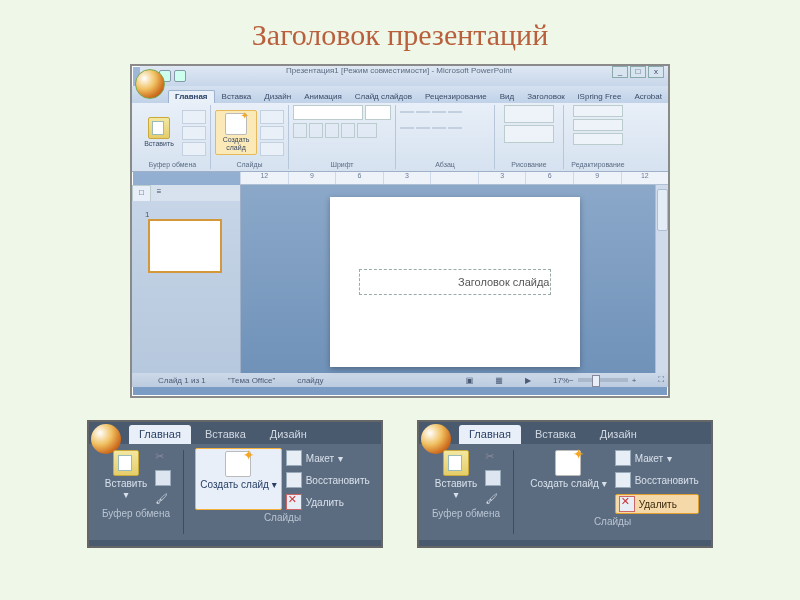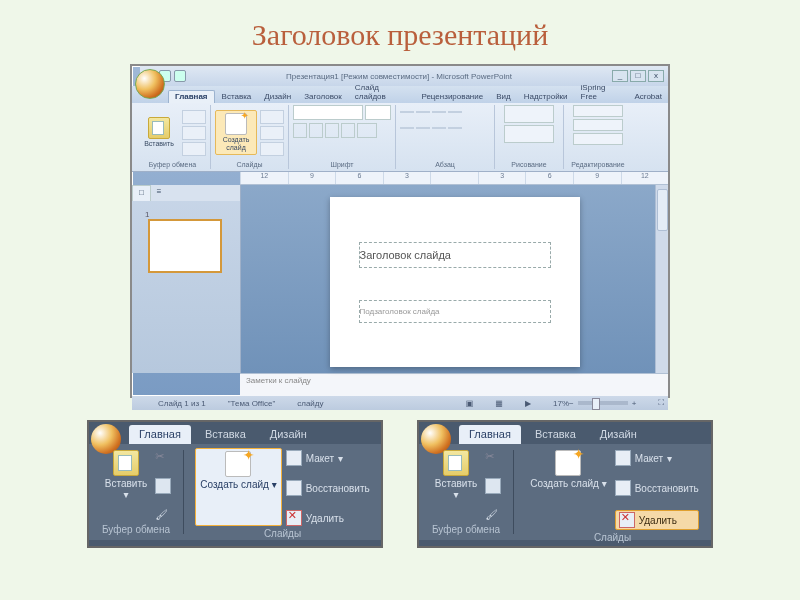--- a/index.html
+++ b/index.html
@@ -25,21 +25,20 @@
     background: linear-gradient(#9fb8d7, #7a9bc3);
     box-shadow: 0 0 0 1px #fff inset;
     position: relative;
     font-size: 8px;
     color: #384a63;
   }
   .titlebar {
     height: 20px;
     background: linear-gradient(#dfe8f3, #c7d6ea);
     display: flex;
-    align-items: center;
     margin-left: 8px;
   }
   .qat { padding-left: 4px; display:flex; gap:3px; align-items:center; }
   .qat .q { width:10px; height:10px; background:#cfe; border:1px solid #89a; border-radius:2px; }
   .win-title { flex:1; text-align:center; color:#5a6b82; font-size:8px; }
   .win-controls { display:flex; gap:2px; padding-right:4px; }
   .win-controls span { width:14px; height:10px; border:1px solid #8aa; background:#d8e4f0; font-size:8px; text-align:center; line-height:9px; }
   .ribbon-tabs {
     height: 17px;
     background: linear-gradient(#d4e1f0, #c0d2e8);
@@ -101,21 +100,21 @@
   .sp-tabs div { padding:2px 6px; }
   .sp-tabs .a { background:#e8eff8; border:1px solid #bcc; border-bottom:none;}
   .thumb { margin:6px 10px; padding:3px; }
   .thumb-num { font-size:8px; color:#556; display:inline-block; vertical-align:top;}
   .thumb-slide { display:inline-block; width:70px; height:50px; background:#fff; border:2px solid #d4983a; margin-left:3px;}
   .canvas { flex:1; background:linear-gradient(#8ba8c9, #7092b9); display:flex; justify-content:center; padding-top:12px; position:relative;}
   .slide {
     width:250px; height:170px; background:#fff; box-shadow:0 2px 6px rgba(0,0,0,.3);
     display:flex; flex-direction:column; align-items:center; justify-content:center;
   }
-  .ph { border:1px dashed #9aa; width:190px; margin:16px 0; text-align:left; padding:6px 0; }
+  .ph { border:1px dashed #9aa; width:190px; margin:4px 0; text-align:right; padding:6px 0; }
   .ph1 { font-size:11px; color:#555; }
   .ph2 { font-size:8px; color:#999; }
   .vscroll { position:absolute; right:0; top:0; bottom:0; width:12px; background:#cfdaea; border-left:1px solid #aebed4;}
   .vscroll .th { position:absolute; left:1px; top:4px; width:9px; height:40px; background:#e4ecf6; border:1px solid #aebed4; border-radius:2px;}
   .notes { height:18px; margin-left:108px; background:#f4f6fa; border-top:1px solid #b0c0d4; padding:2px 6px; font-size:8px; color:#888;}
   .statusbar { height:14px; background:linear-gradient(#cdd9e9,#bccbdf); display:flex; align-items:center; font-size:8px; color:#4a5a74; padding:0 4px;}
   .statusbar .sp { flex:1; }
   .statusbar .sb { margin-left:22px; }
   .zoom-slider { width:50px; height:4px; background:#aab8cc; margin:0 4px; position:relative;}
   .zoom-slider::after{content:"";position:absolute;left:14px;top:-3px;width:6px;height:10px;background:#e8eff8;border:1px solid #889;}
@@ -137,21 +136,21 @@
   .sgrp { display:flex; flex-direction:column; align-items:center; }
   .sgrp .row { display:flex; gap:4px;}
   .sbig { display:flex; flex-direction:column; align-items:center; padding:2px 4px; border-radius:2px;}
   .sbig.hl { background:#e8eff8; border:1px solid #f5b13a; color:#2a4066;}
   .sbig .ic { width:24px;height:24px;margin-bottom:2px;border-radius:2px;}
   .sbig span { font-size:10px; line-height:11px; text-align:center;}
   .ic-paste { background:linear-gradient(#f3e7a0,#e5cd6a);border:1px solid #c9a93a;position:relative;}
   .ic-paste::after{content:"";position:absolute;left:4px;top:4px;width:12px;height:14px;background:#fff;border:1px solid #9bb;}
   .ic-new { background:#fff;border:1px solid #bbb;position:relative;}
   .ic-new::before{content:"✦";position:absolute;right:-4px;top:-5px;color:#f5a623;font-size:14px;}
-  .scol { display:flex;flex-direction:column;gap:14px; padding-top:2px;}
+  .scol { display:flex;flex-direction:column;gap:6px; padding-top:2px;}
   .srow { display:flex;align-items:center;gap:4px;font-size:10px;}
   .srow.hl { background:#f5d9a8;border:1px solid #e0a030;color:#3a2a10;padding:1px 3px;border-radius:2px;}
   .mi { width:14px;height:14px;display:inline-block;}
   .mi-layout{background:#e8eef6;border:1px solid #9ab;}
   .mi-reset{background:#e8eef6;border:1px solid #9ab;}
   .mi-del{background:#e8eef6;border:1px solid #c66;position:relative;}
   .mi-del::after{content:"✕";position:absolute;left:1px;top:-2px;color:#c33;font-size:11px;}
   .mi-cut::after{content:"✂";font-size:11px;color:#889;}
   .mi-copy{background:#dde6f0;border:1px solid #9ab;}
   .mi-brush::after{content:"🖌";font-size:10px;}
@@ -176,25 +175,25 @@
       <span>_</span>
       <span>□</span>
       <span>x</span>
     </div>
   </div>
 
   <div class="ribbon-tabs">
     <div class="rtab active">Главная</div>
     <div class="rtab">Вставка</div>
     <div class="rtab">Дизайн</div>
-    <div class="rtab">Заголовок</div>
+    <div class="rtab">Анимация</div>
     <div class="rtab">Слайд слайдов</div>
     <div class="rtab">Рецензирование</div>
     <div class="rtab">Вид</div>
-    <div class="rtab">Надстройки</div>
+    <div class="rtab">Заголовок</div>
     <div class="rtab">iSpring Free</div>
     <div class="rtab">Acrobat</div>
   </div>
 
   <div class="ribbon">
     <div class="rgroup">
       <div class="rgroup-body">
         <div class="bigbtn">
           <div class="ico ico-paste"></div>
           <span>Вставить</span>
@@ -286,29 +285,27 @@
         <div>≡</div>
       </div>
       <div class="thumb">
         <span class="thumb-num">1</span>
         <span class="thumb-slide"></span>
       </div>
     </div>
     <div class="canvas">
       <div class="slide">
         <div class="ph ph1">Заголовок слайда</div>
-        <div class="ph ph2">Подзаголовок слайда</div>
       </div>
       <div class="vscroll">
           <div class="th"></div>
         </div>
     </div>
   </div>
 
-  <div class="notes">Заметки к слайду</div>
 
   <div class="statusbar">
     <span class="sb">Слайд 1 из 1</span>
     <span class="sb">"Тема Office"</span>
     <span class="sb">слайду</span>
     <span class="sp"></span>
     <span class="sb">▣</span>
     <span class="sb">▦</span>
     <span class="sb">▶</span>
     <span class="sb">17%</span>

